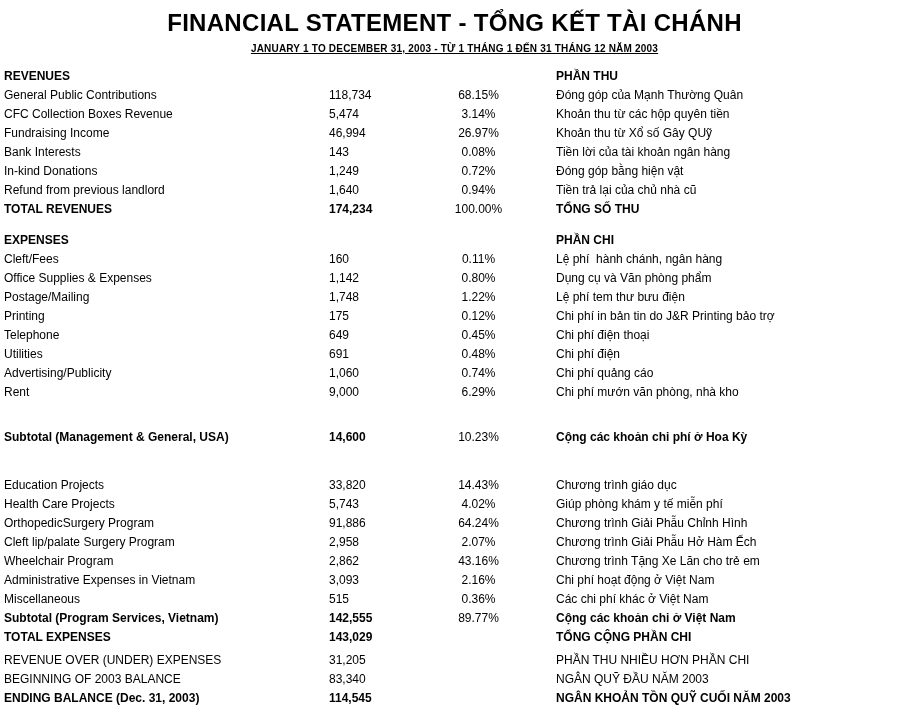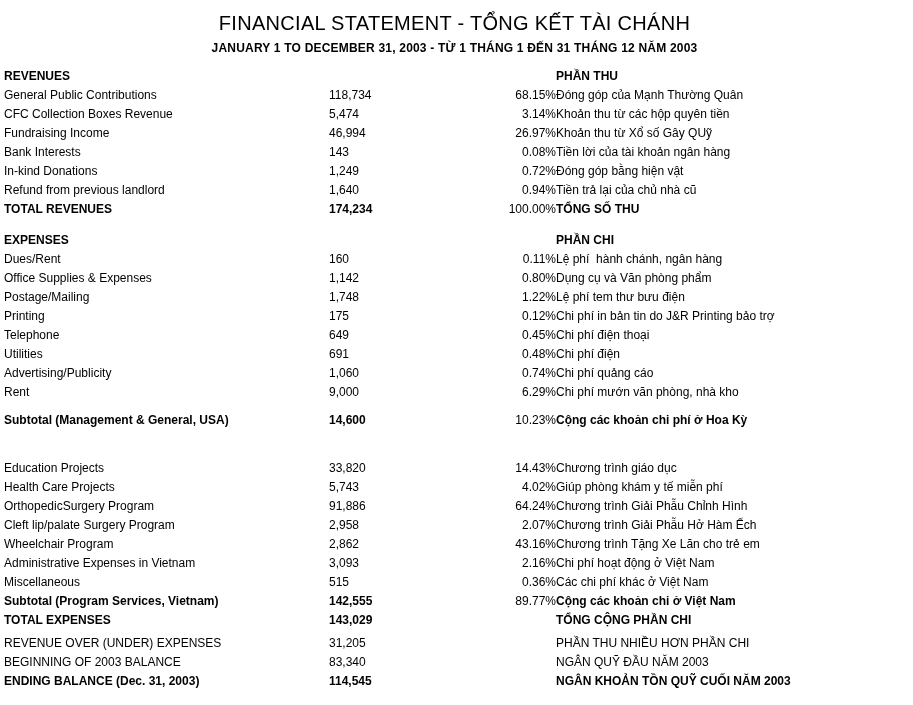--- a/index.html
+++ b/index.html
@@ -11,59 +11,60 @@
   body {
     width: 913px; height: 705px;
     overflow: hidden;
   }
   .doc {
     box-sizing: border-box;
     width: 913px; height: 705px;
     padding: 6px 8px 0 4px;
   }
   .page-title {
-    font-size: 20px;
-    font-weight: normal;
+    font-size: 24px;
+    font-weight: bold;
     text-align: center;
     line-height: 30px;
     margin: 2px 0 0 0;
     letter-spacing: 0.3px;
     white-space: pre;
   }
   .page-subtitle {
-    font-size: 12px;
+    font-size: 10px;
     font-weight: bold;
     text-align: center;
     line-height: 19px;
     margin: 1px 0 8px 0;
     letter-spacing: 0.2px;
     white-space: pre;
+    text-decoration: underline;
   }
   .fintable {
     margin-top: 9px;
     font-size: 12px;
   }
   .row {
     display: grid;
     grid-template-columns: 325px 72px 155px 1fr;
     height: 19px;
     line-height: 19px;
   }
   .cell {
     white-space: pre;
     overflow: visible;
   }
   .c-en  { text-align: left; }
   .c-amt { text-align: left; }
-  .c-pct { text-align: right; }
+  .c-pct { text-align: center; }
   .c-vi  { text-align: left; }
   .bold .c-en, .bold .c-amt, .bold .c-vi { font-weight: bold; }
   
   #sec-expenses-usa   { margin-top: 12px; }
-  #sec-subtotal-usa   { margin-top: 9px;  }
+  #sec-subtotal-usa   { margin-top: 26px;  }
   #sec-expenses-vn    { margin-top: 29px; }
   #sec-summary        { margin-top: 4px; }
 </style>
 </head>
 <body>
 
 <div class="doc">
   <div class="page-title">FINANCIAL STATEMENT - TỔNG KẾT TÀI CHÁNH</div>
   <div class="page-subtitle">JANUARY 1 TO DECEMBER 31, 2003 - TỪ 1 THÁNG 1 ĐẾN 31 THÁNG 12 NĂM 2003</div>
 
@@ -119,21 +120,21 @@
         </div>
       </div>
     <div id="sec-expenses-usa">
         <div class="row bold">
           <div class="cell c-en">EXPENSES</div>
           <div class="cell c-amt"></div>
           <div class="cell c-pct"></div>
           <div class="cell c-vi">PHẦN CHI</div>
         </div>
         <div class="row">
-          <div class="cell c-en">Dues/Rent</div>
+          <div class="cell c-en">Cleft/Fees</div>
           <div class="cell c-amt">160</div>
           <div class="cell c-pct">0.11%</div>
           <div class="cell c-vi">Lệ phí  hành chánh, ngân hàng</div>
         </div>
         <div class="row">
           <div class="cell c-en">Office Supplies &amp; Expenses</div>
           <div class="cell c-amt">1,142</div>
           <div class="cell c-pct">0.80%</div>
           <div class="cell c-vi">Dụng cụ và Văn phòng phẩm</div>
         </div>

